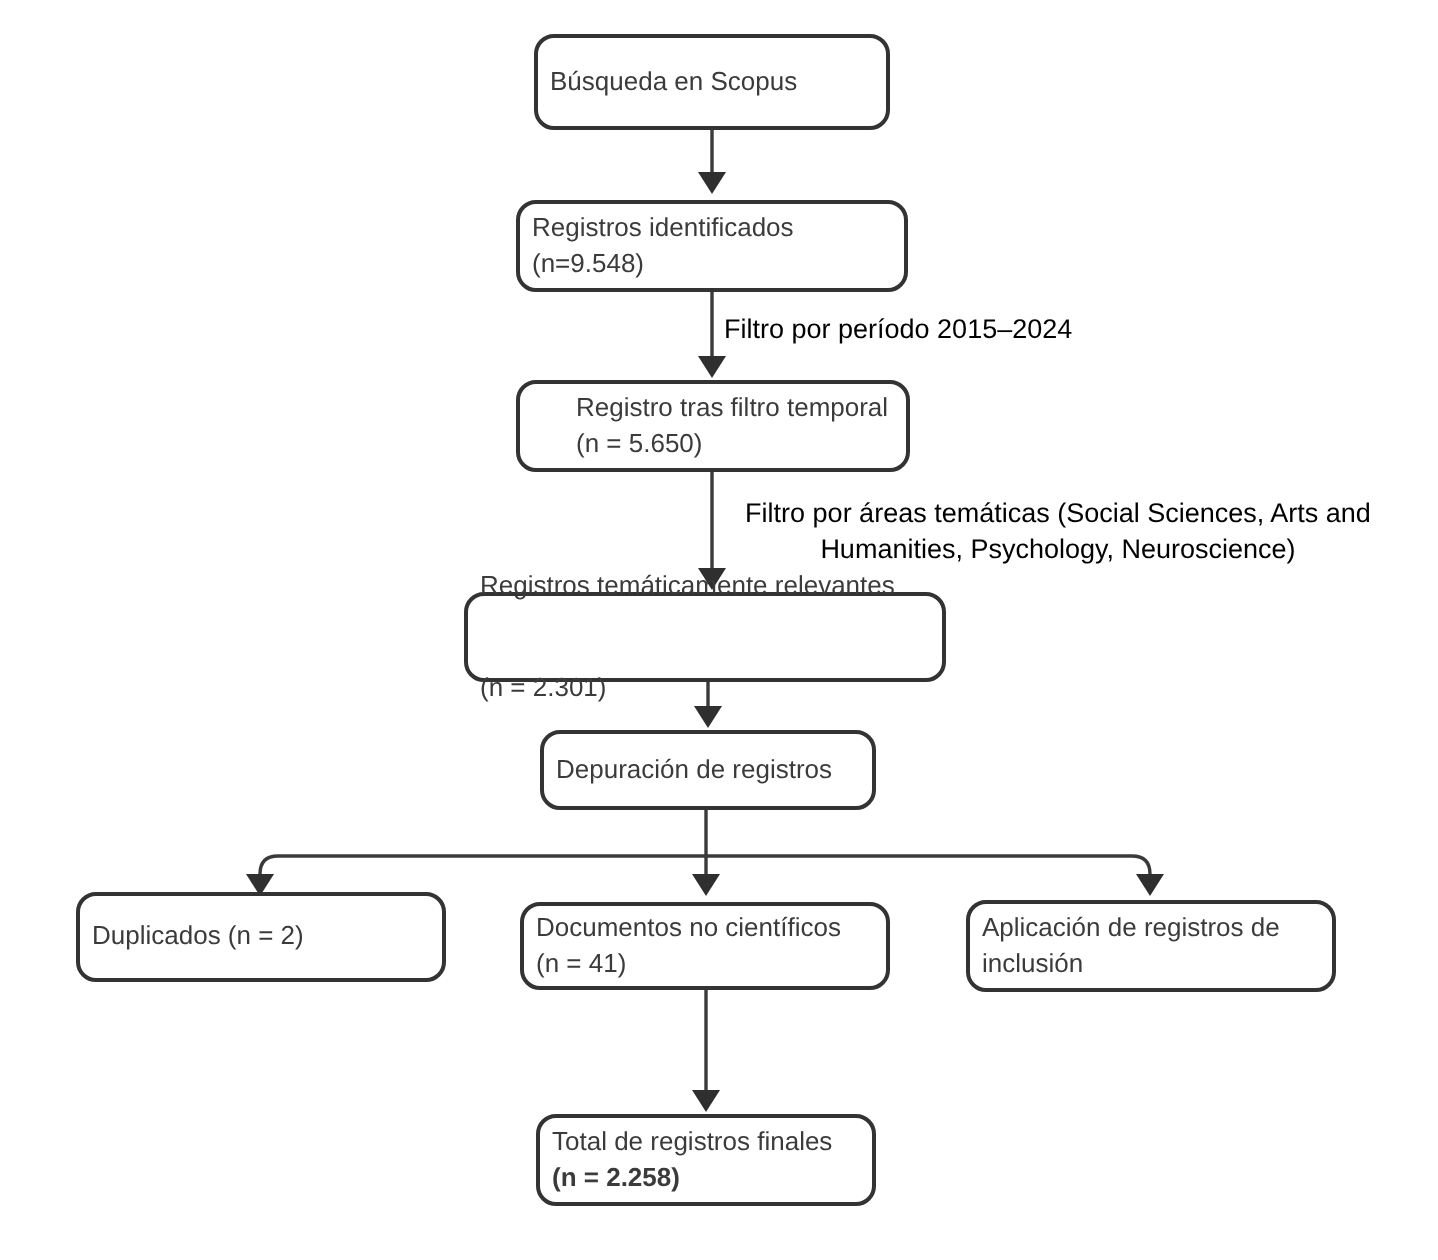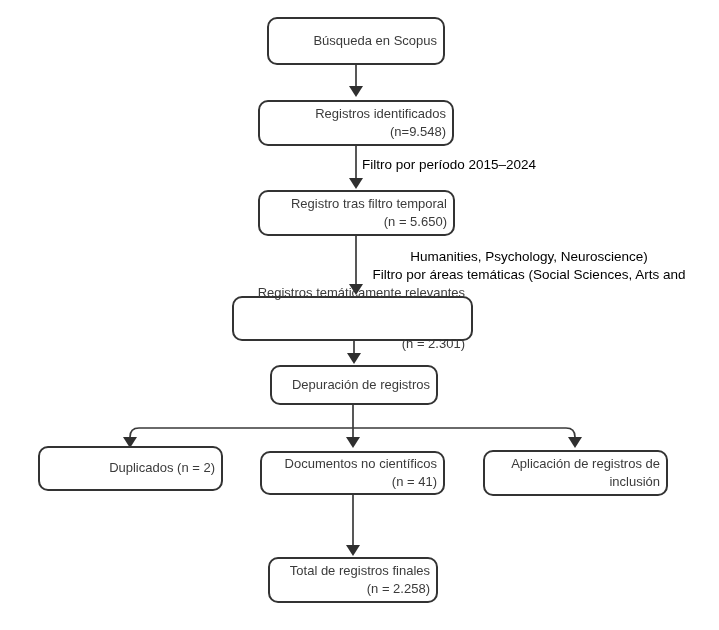--- a/index.html
+++ b/index.html
@@ -32,30 +32,30 @@
     stroke: none;
   }
   .box {
     position: absolute;
     box-sizing: border-box;
     background: #ffffff;
     border: 2px solid #333333;
     border-radius: 10px;
     display: flex;
     flex-direction: column;
-    align-items: flex-end;
+    align-items: flex-start;
     justify-content: center;
     text-align: center;
     font-size: 13px;
     line-height: 1.4;
     color: #3b3b3b;
     padding: 2px 6px;
   }
   .box span { display: block; }
-  .bold { font-weight: normal; }
+  .bold { font-weight: bold; }
   .edge-label {
     position: absolute;
     font-size: 13.5px;
     color: #000000;
     line-height: 1.35;
     white-space: nowrap;
   }
   .edge-label.centered {
     text-align: center;
     white-space: normal;
@@ -102,22 +102,22 @@
   </div>
 
   <div class="edge-label" style="left:362px; top:156px;">Filtro por período 2015–2024</div>
 
   <div class="box" style="left:258px; top:190px; width:197px; height:46px;padding-left:28px;">
     <span>Registro tras filtro temporal</span>
     <span>(n = 5.650)</span>
   </div>
 
   <div class="edge-label centered" style="left:358px; top:248px; width:342px;">
+    <span style="display:block;">Filtro por áreas temáticas (Social Sciences, Arts and</span>
     <span style="display:block;">Humanities, Psychology, Neuroscience)</span>
-    <span style="display:block;">Filtro por áreas temáticas (Social Sciences, Arts and</span>
   </div>
 
   <div class="box" style="left:232px; top:296px; width:241px; height:45px;gap:33px;">
     <span>Registros temáticamente relevantes</span>
     <span>(n = 2.301)</span>
   </div>
 
   <div class="box" style="left:270px; top:365px; width:168px; height:40px;">
     <span>Depuración de registros</span>
   </div>

